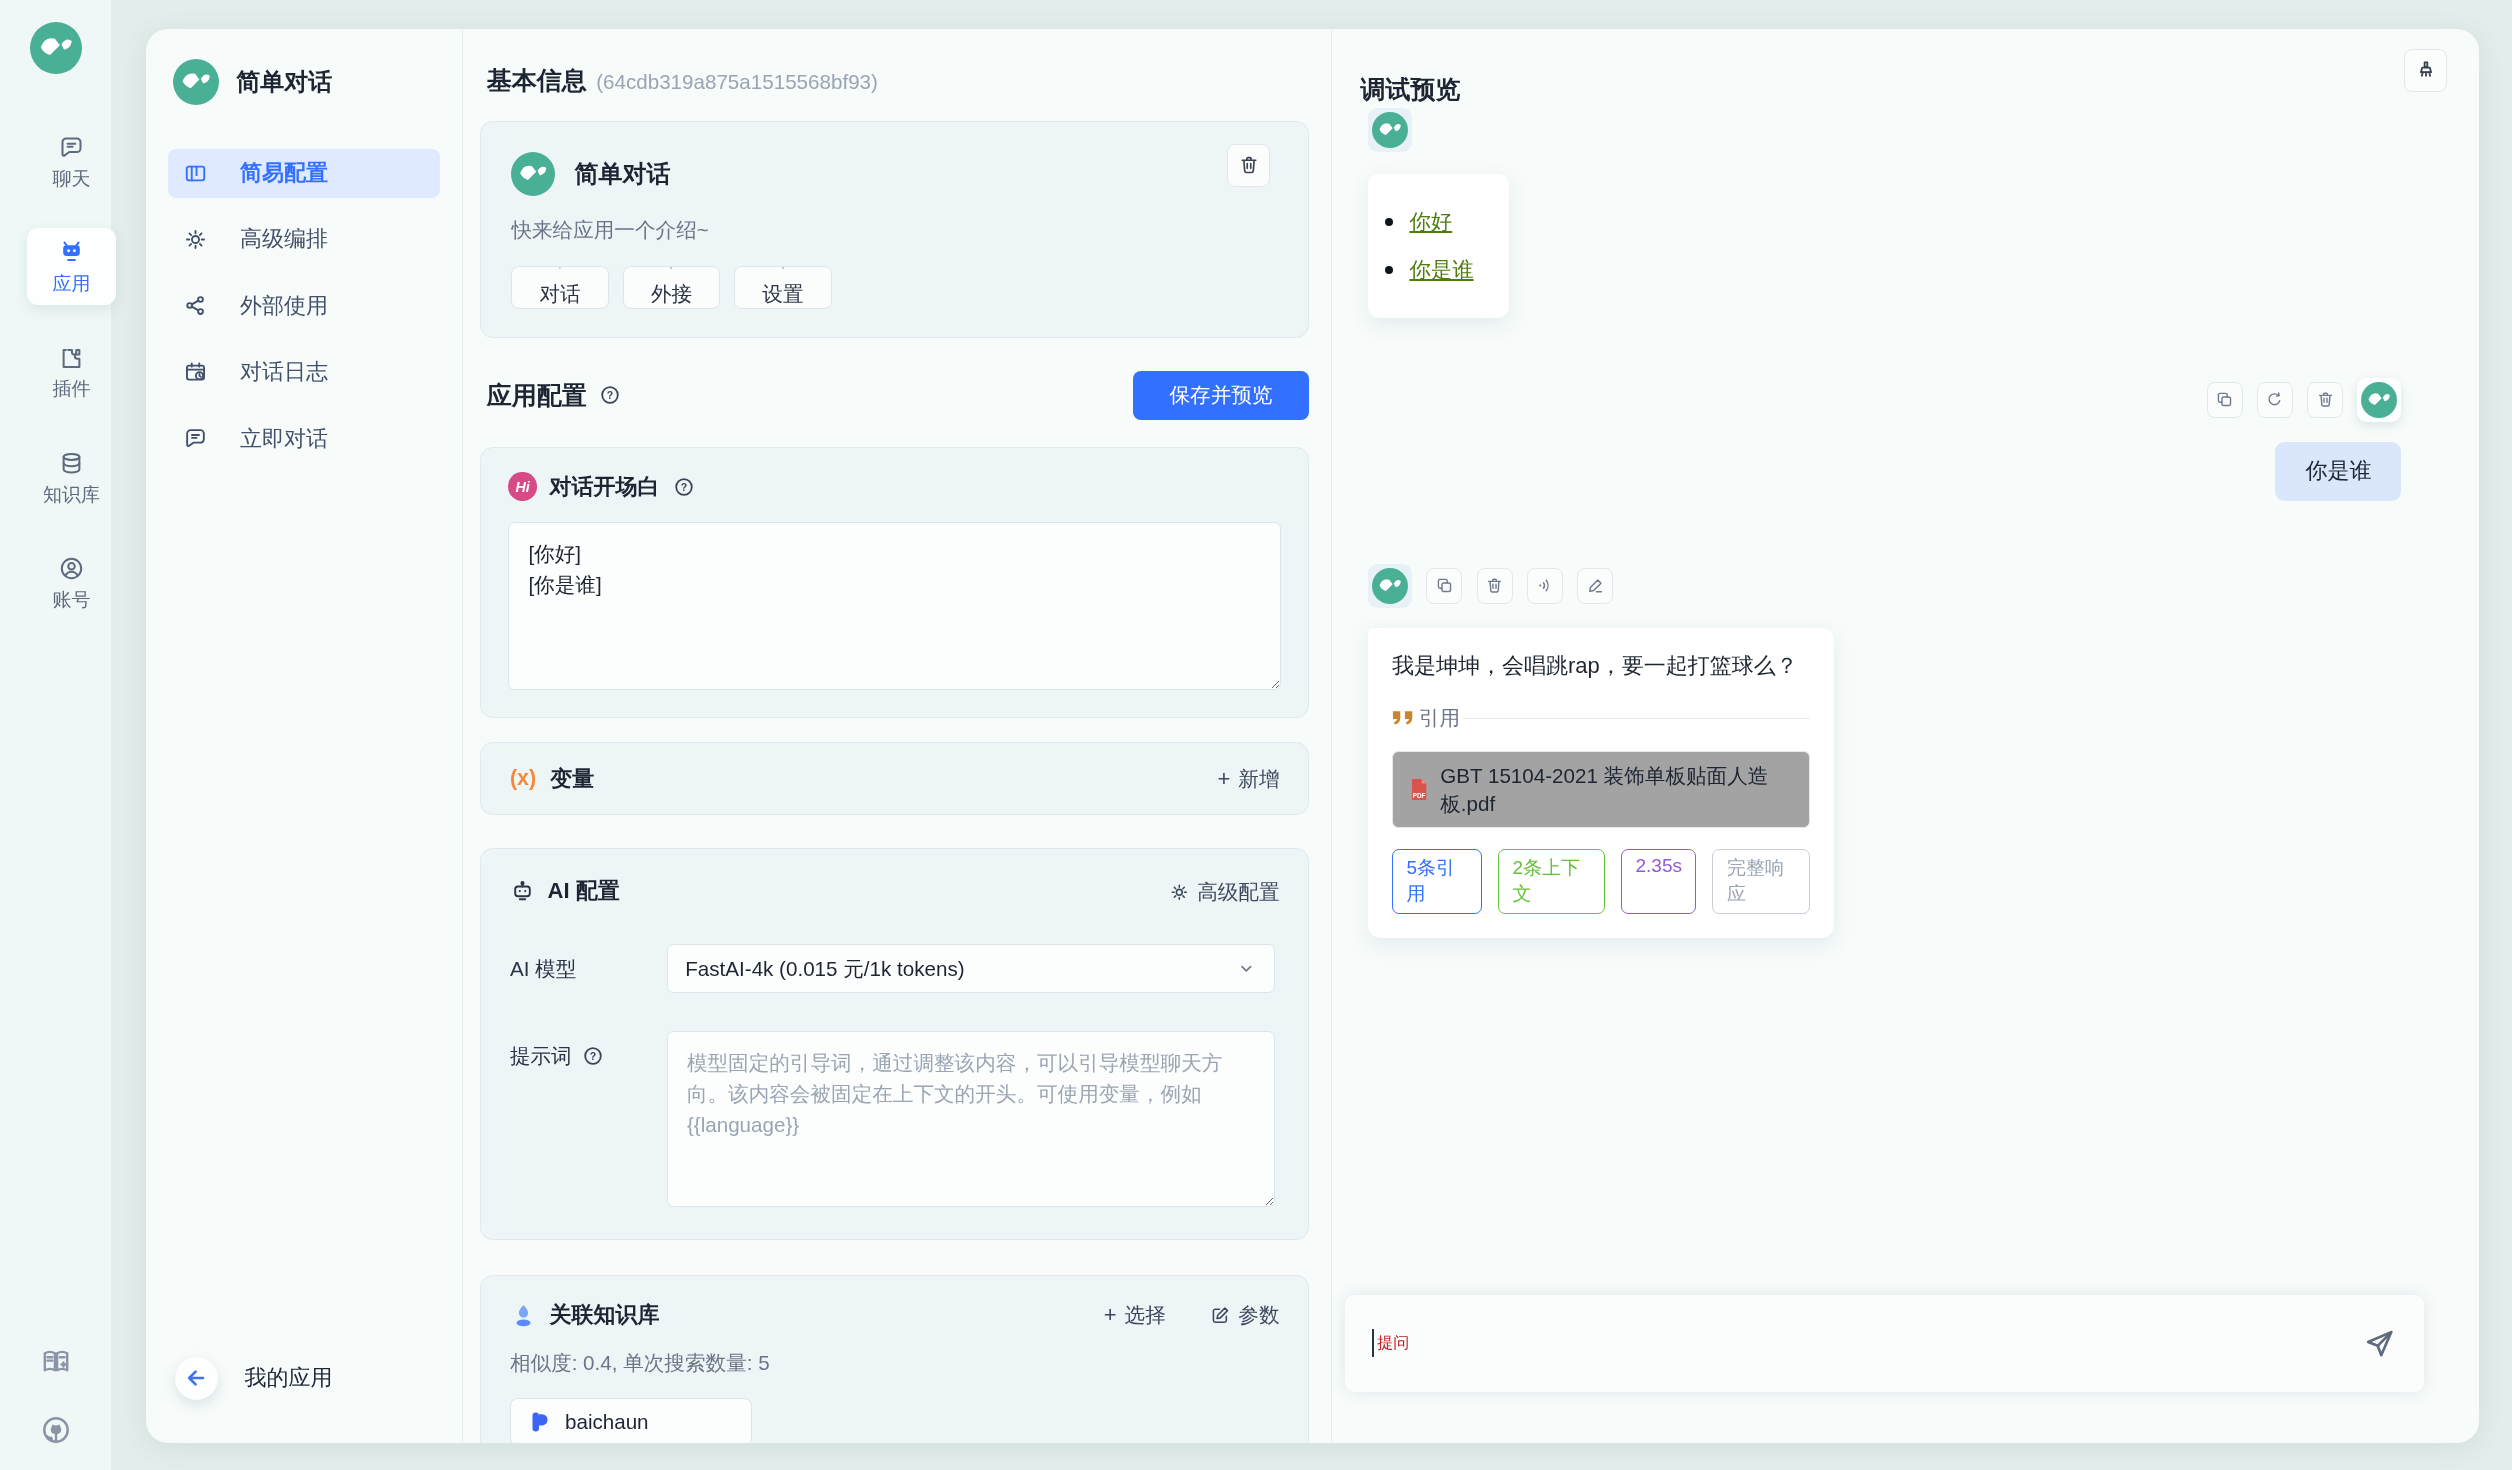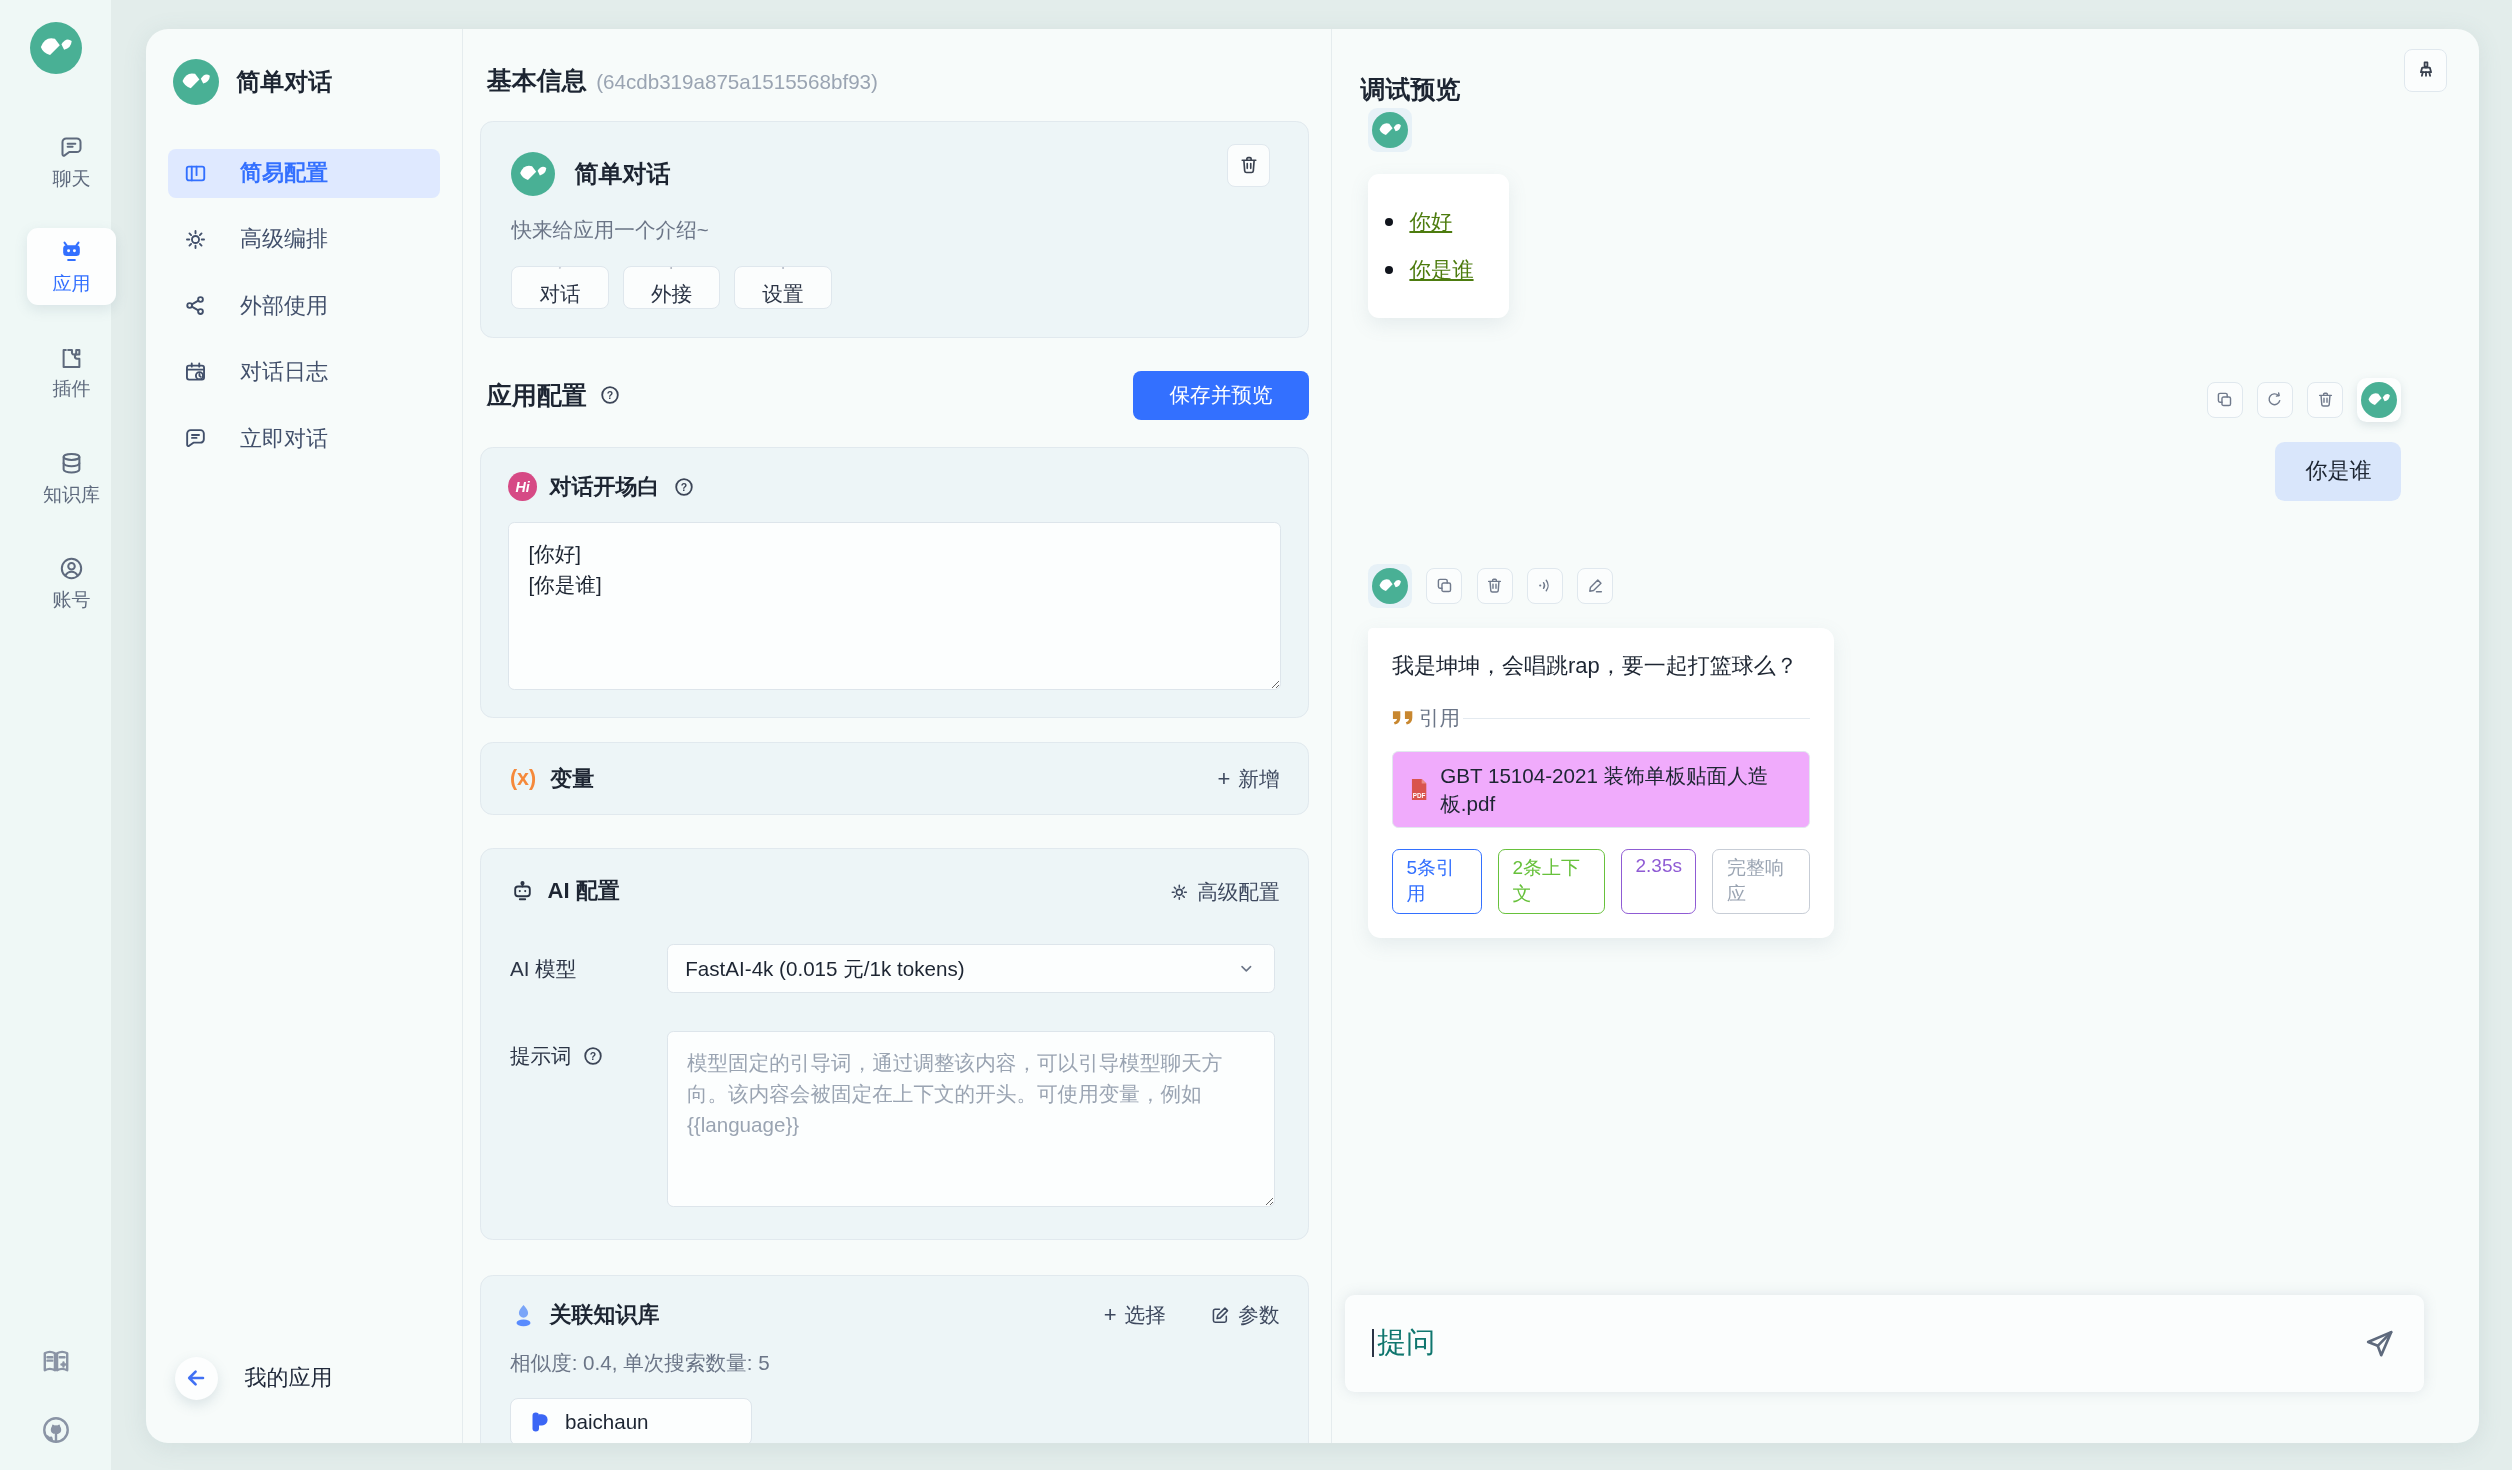--- a/index.html
+++ b/index.html
@@ -130,33 +130,33 @@
   .user-bubble { margin-top:20.6px; display:inline-block; background:#d9e6fb; border-radius:9.5px; padding:14.3px 30px; font-size:22px; }
   .ai-block { margin-top:63px; }
   .row-left { display:flex; align-items:center; gap:14.3px; }
   .ai-bubble { margin-top:20.6px; width:466px; border-radius:4.8px 12.7px 12.7px 12.7px; padding:22px 24px 24px; }
   .ai-msg { font-size:22px; line-height:1.45; }
   .quote-row { margin-top:22px; display:flex; align-items:center; gap:3px; }
   .quote-row svg { width:24px; height:17.4px; flex:0 0 auto; }
   .quote-row .q { font-size:20.6px; color:#6b7587; }
   .quote-row .line { flex:1; height:0.8px; background:#e4eaf0; }
   .file-tag { margin-top:19px; display:inline-flex; align-items:center; gap:11px; border:0.8px solid #e2e8ee; border-radius:6.3px;
-              padding:9.5px 16px; background:#f0abfc; cursor:pointer; }
+              padding:9.5px 16px; background:#a3a3a3; cursor:pointer; }
   .file-tag svg { width:22px; height:25px; }
   .file-tag .fn { font-size:20.6px; }
   .badges { margin-top:20.6px; display:flex; gap:16px; }
   .badge { border:1.6px solid; border-radius:7.1px; padding:5.5px 13.5px; font-size:19px; cursor:pointer; background:#fff; }
   .b-blue   { color:#3370ff; border-color:#3370ff; }
   .b-green  { color:#67c13b; border-color:#67c13b; }
   .b-purple { color:#8f5bd4; border-color:#8f5bd4; }
   .b-gray   { color:#9aa4b2; border-color:#c7cdd6; }
   .input-bar { position:absolute; left:12.7px; right:55px; bottom:51px; height:97px; background:#fbfdfd; border-radius:9.5px;
                box-shadow:0 0 14.3px rgba(100,120,140,.16); display:flex; align-items:center; padding:0 27px; cursor:text; }
   .caret { width:2.4px; height:28.5px; background:#2b3445; margin-right:3.2px; }
-  .ph { flex:1; font-size:29px; color:#0f766e; }
+  .ph { flex:1; font-size:16px; color:#b91c1c; }
   .send { width:35px; height:35px; color:#5e6a7d; cursor:pointer; }
   svg.stroke { fill:none; stroke:currentColor; stroke-width:1.8; stroke-linecap:round; stroke-linejoin:round; }
 </style>
 </head>
 <body>
 
 <svg width="0" height="0" style="position:absolute">
   <defs>
     <g id="logo-mark">
       <circle cx="24" cy="24" r="24" fill="#49b095"></circle>

